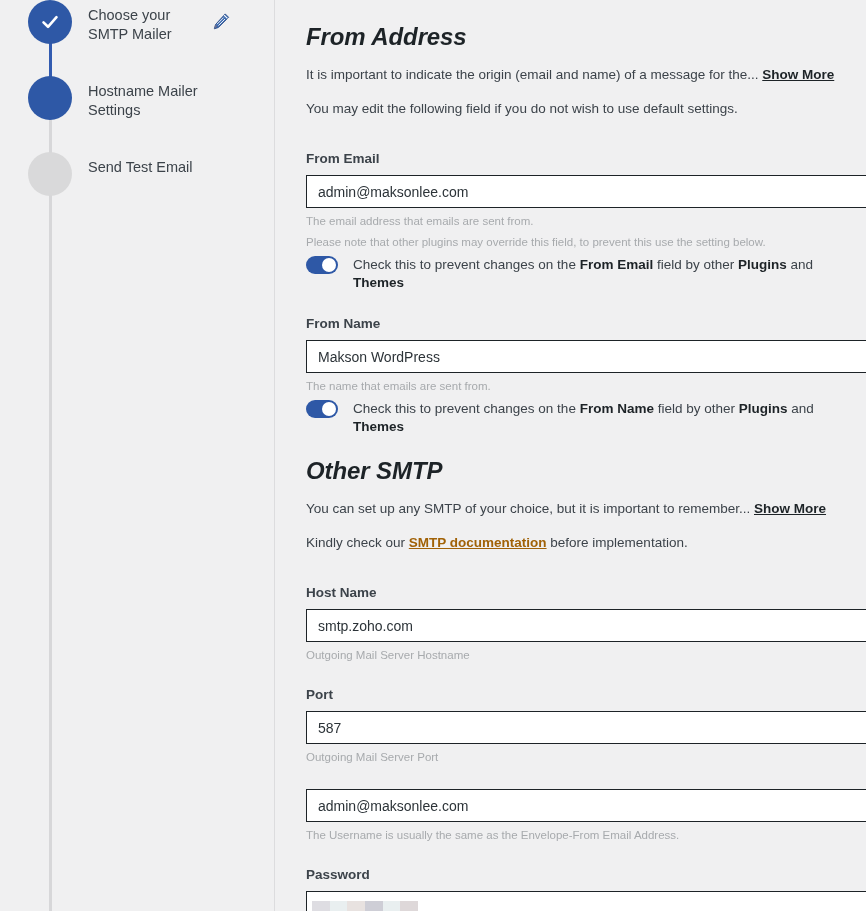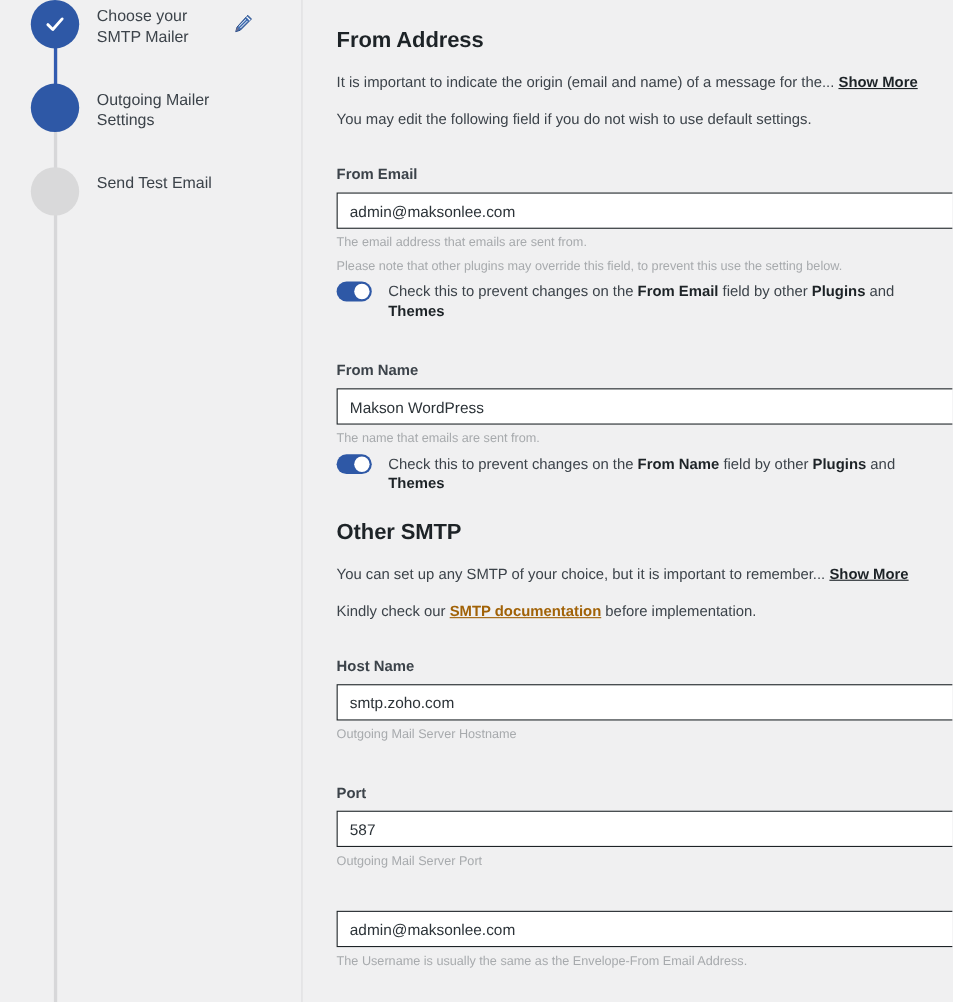--- a/index.html
+++ b/index.html
@@ -100,26 +100,27 @@
   }
 
   
   .main {
     flex: 1 1 auto;
     padding: 18px 21px 0 31px;
     overflow: hidden;
   }
 
   h2.section-title {
-    font-size: 20px;
+    font-size: 24px;
     font-weight: 600;
     color: #1d2327;
     line-height: 26px;
     margin: 6px 0 0 0;
     letter-spacing: -0.1px;
+    font-style: italic;
   }
 
   p.section-desc {
     font-size: 13.5px;
     line-height: 18px;
     color: #3c434a;
     margin-top: 16px;
   }
   p.section-desc.tight { }
 
@@ -130,21 +131,21 @@
     cursor: pointer;
   }
   a.doc-link {
     color: #a16207;
     text-decoration: underline;
     font-weight: 600;
     cursor: pointer;
   }
 
   .field-group { margin-top: 33px; }
-  .field-group.gap-lg { margin-top: 37px; }
+  .field-group.gap-lg { margin-top: 24px; }
 
   label.field-label {
     display: block;
     font-size: 13.5px;
     font-weight: 600;
     color: #3c434a;
     margin-bottom: 9px;
   }
 
   input.text-input {
@@ -232,21 +233,21 @@
           <path d="M12.1 3.1 L15.4 6.4" fill="none" stroke="#ffffff" stroke-width="1.1"></path>
           <path d="M5.0 12.2 L11.6 5.6" fill="none" stroke="#ffffff" stroke-width="0.9"></path>
           <path d="M6.4 13.6 L13.0 7.0" fill="none" stroke="#ffffff" stroke-width="0.9"></path>
           <path d="M2.3 16.8 L3.5 12.6 L5.2 14.3 Z" fill="#6f6f8e"></path>
         </svg>
       </div>
     </div>
 
     <div class="step step-1">
       <div class="step-bullet active"></div>
-      <div class="step-label">Outgoing Mailer Settings</div>
+      <div class="step-label">Hostname Mailer Settings</div>
     </div>
 
     <div class="step step-2">
       <div class="step-bullet pending"></div>
       <div class="step-label">Send Test Email</div>
     </div>
   </aside>
 
   <main class="main">
 

